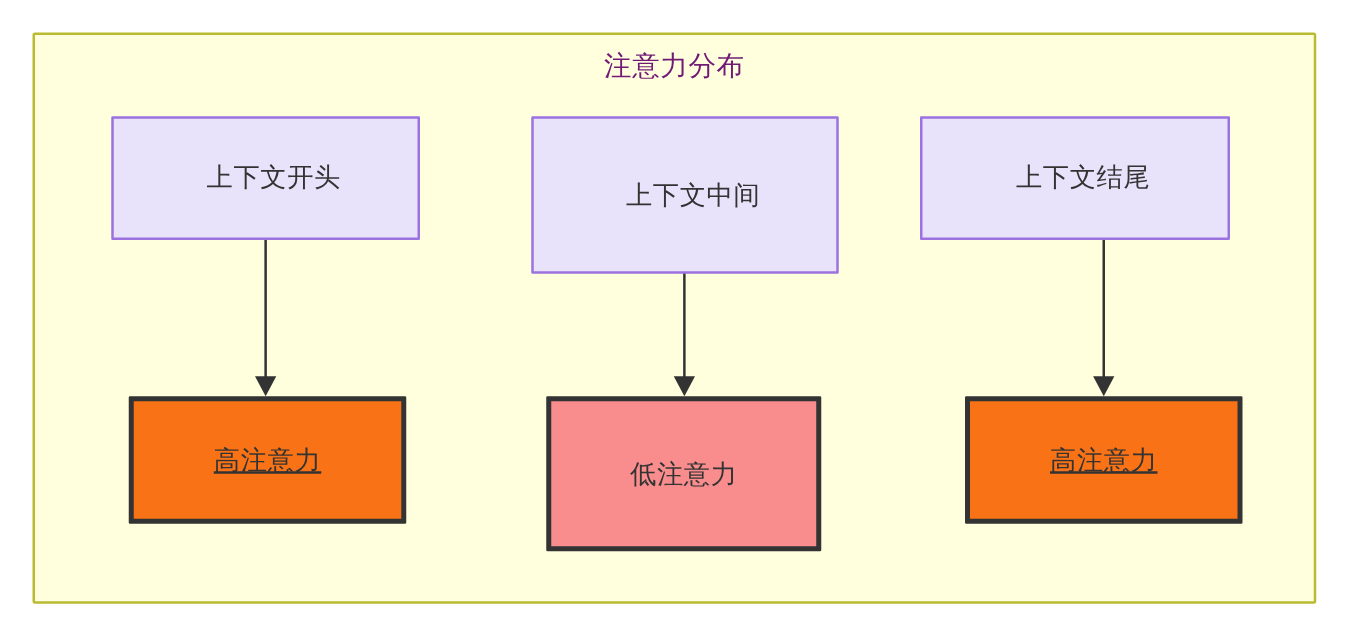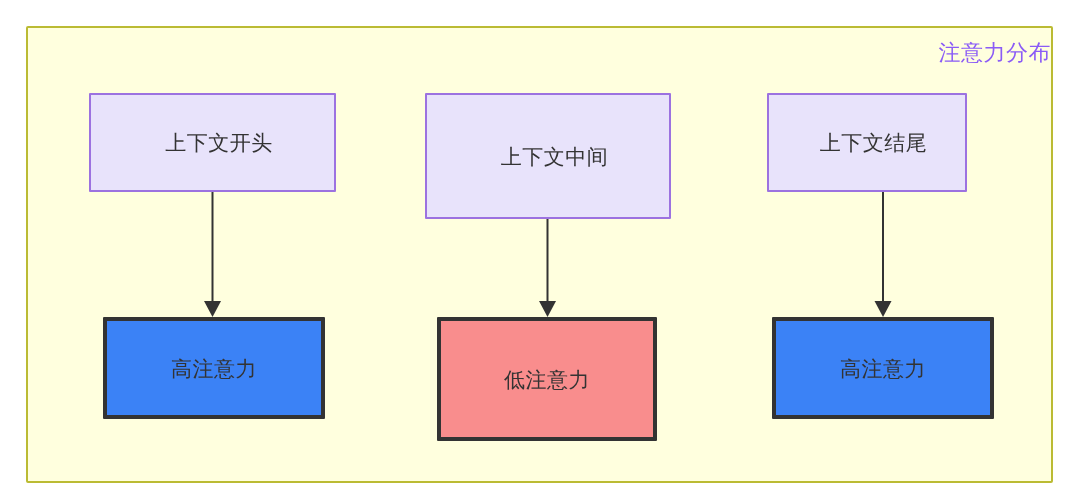--- a/index.html
+++ b/index.html
@@ -32,24 +32,24 @@
     background: #ffffde;
     border: 2px solid #bbbb33;
     border-radius: 2px;
   }
 
   .subgraph-title {
     position: absolute;
     left: 0;
     top: 12px;
     width: 100%;
-    text-align: right;
+    text-align: center;
     font-size: 22px;
     line-height: 26px;
-    color: #8b5cf6;
+    color: #701a75;
     letter-spacing: 0.5px;
     user-select: none;
   }
 
   
   .node {
     position: absolute;
     box-sizing: border-box;
     display: flex;
     align-items: center;
@@ -66,27 +66,27 @@
     border: 2px solid #9c72e0;
     border-radius: 1px;
     padding-left: 13px;
   }
 
   .node-bottom {
     border: 4px solid #333333;
     border-radius: 1px;
   }
 
-  .node-high { background: #3b82f6; }
+  .node-high { background: #f97316; text-decoration: underline; }
   .node-low  { background: #f98d8d; }
 
   
   .col-a .top    { left: 89px;  top: 93px;  width: 247px; height: 99px; }
   .col-b .top    { left: 425px; top: 93px;  width: 246px; height: 126px; }
-  .col-c .top    { left: 767px; top: 93px;  width: 200px; height: 99px; }
+  .col-c .top    { left: 736px; top: 93px;  width: 248px; height: 99px; }
 
   .col-a .bottom { left: 103px; top: 317px; width: 222px; height: 102px; }
   .col-b .bottom { left: 437px; top: 317px; width: 220px; height: 124px; }
   .col-c .bottom { left: 772px; top: 317px; width: 222px; height: 102px; }
 
   
   .edge-layer {
     position: absolute;
     left: 0; top: 0;
     width: 1080px;

